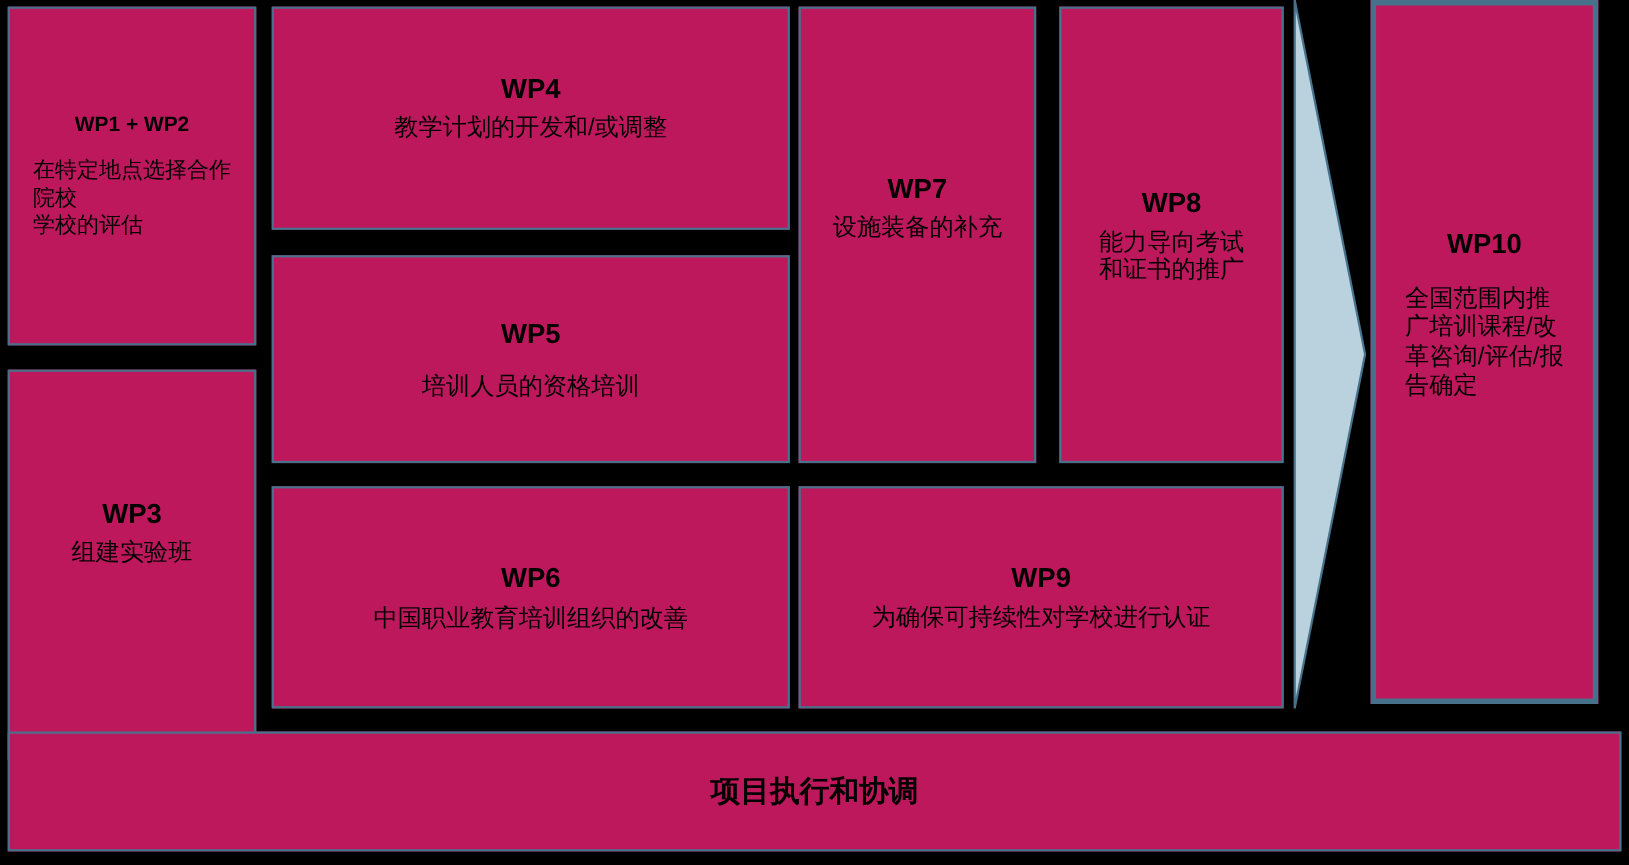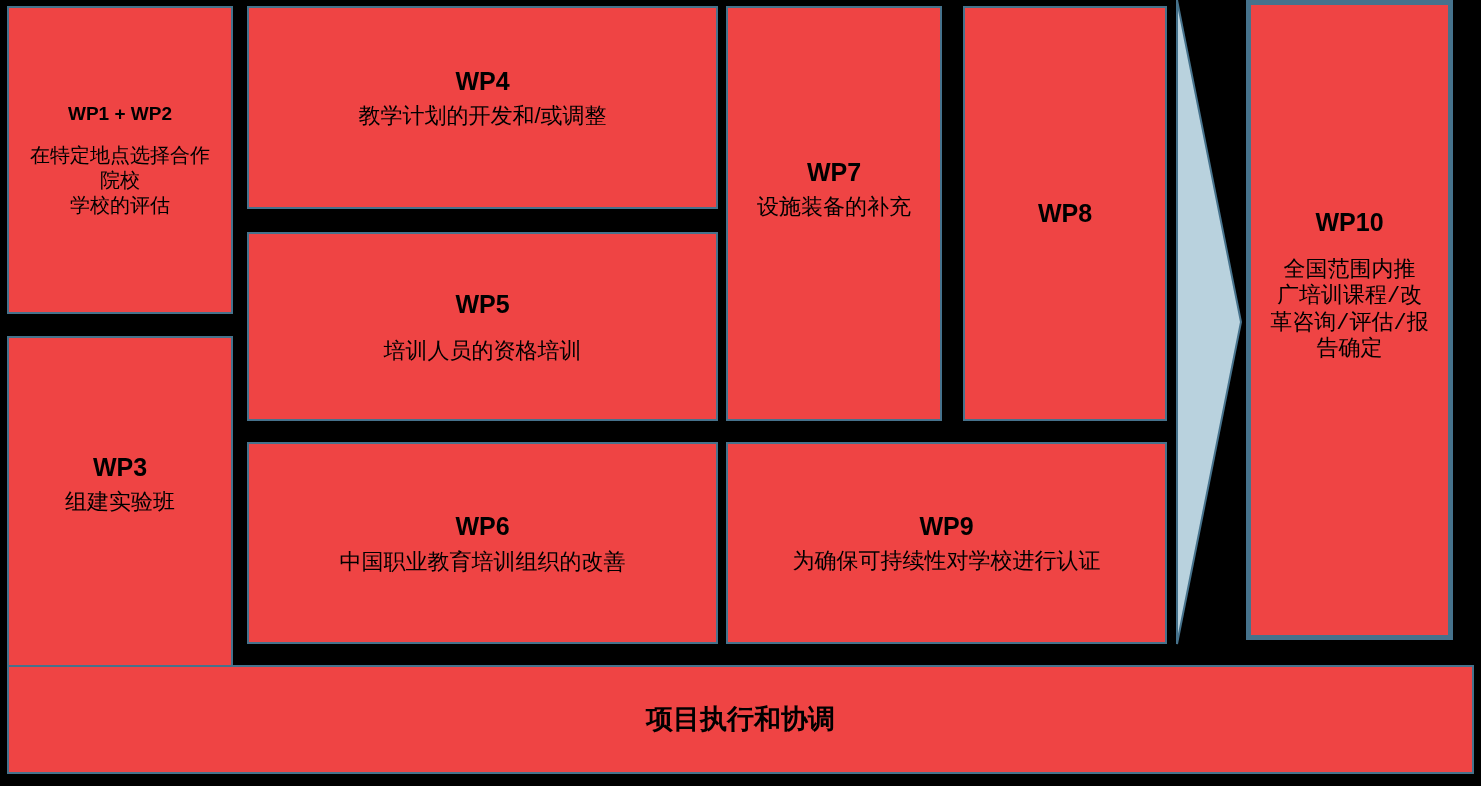--- a/index.html
+++ b/index.html
@@ -6,27 +6,26 @@
     body {
       width: 1481px; height: 786px;
       background: #000000;
       position: relative;
       overflow: hidden;
       font-family: "Liberation Sans", "DejaVu Sans", sans-serif;
     }
     .box {
       position: absolute;
       box-sizing: border-box;
-      background: #ef4444;
+      background: #be185d;
       border: 2px solid #46728c;
       display: flex;
       flex-direction: column;
       align-items: center;
       justify-content: center;
-      text-align: center;
       color: #000;
     }
     .title { font-weight: bold; font-size: 25px; line-height: 1.25; }
     .desc { font-size: 22px; line-height: 1.2; }
     .small .title { font-size: 19px; }
     .small .desc { font-size: 20px; line-height: 1.25; }
     .gap { height: 18px; }
     .pre { white-space: pre-line; }
     #arrow { position: absolute; left: 1175px; top: 0; }
     .wp10 { border: 5px solid #46728c; }
@@ -63,34 +62,36 @@
   <div class="desc" style="margin-top:7px;">中国职业教育培训组织的改善</div>
 </div>
 
 <div class="box" style="left:726px;top:6px;width:216px;height:415px;padding-bottom:50px;">
   <div class="title">WP7</div>
   <div class="desc" style="margin-top:6px;">设施装备的补充</div>
 </div>
 
 <div class="box" style="left:963px;top:6px;width:204px;height:415px;">
   <div class="title">WP8</div>
+  <div class="desc pre" style="margin-top:6px;line-height:1.15;">能力导向考试
+和证书的推广</div>
 </div>
 
 <div class="box" style="left:726px;top:442px;width:441px;height:202px;">
   <div class="title">WP9</div>
   <div class="desc" style="margin-top:6px;">为确保可持续性对学校进行认证</div>
 </div>
 
 <svg id="arrow" width="70" height="646" viewBox="0 0 70 646">
   <polygon points="2,0 66,322 2,644" fill="#b9d2de" stroke="#46728c" stroke-width="2"></polygon>
 </svg>
 
 <div class="box wp10" style="left:1246px;top:0;width:207px;height:640px;padding-bottom:70px;">
   <div class="title">WP10</div>
-  <div class="desc pre" style="margin-top:20px;line-height:1.2;font-family:Liberation Mono, monospace;">全国范围内推
+  <div class="desc pre" style="margin-top:20px;line-height:1.2;">全国范围内推
 广培训课程/改
 革咨询/评估/报
 告确定</div>
 </div>
 
 <div class="box bottom" style="left:7px;top:665px;width:1467px;height:109px;">
   <div class="title">项目执行和协调</div>
 </div>
 
 </body></html>

